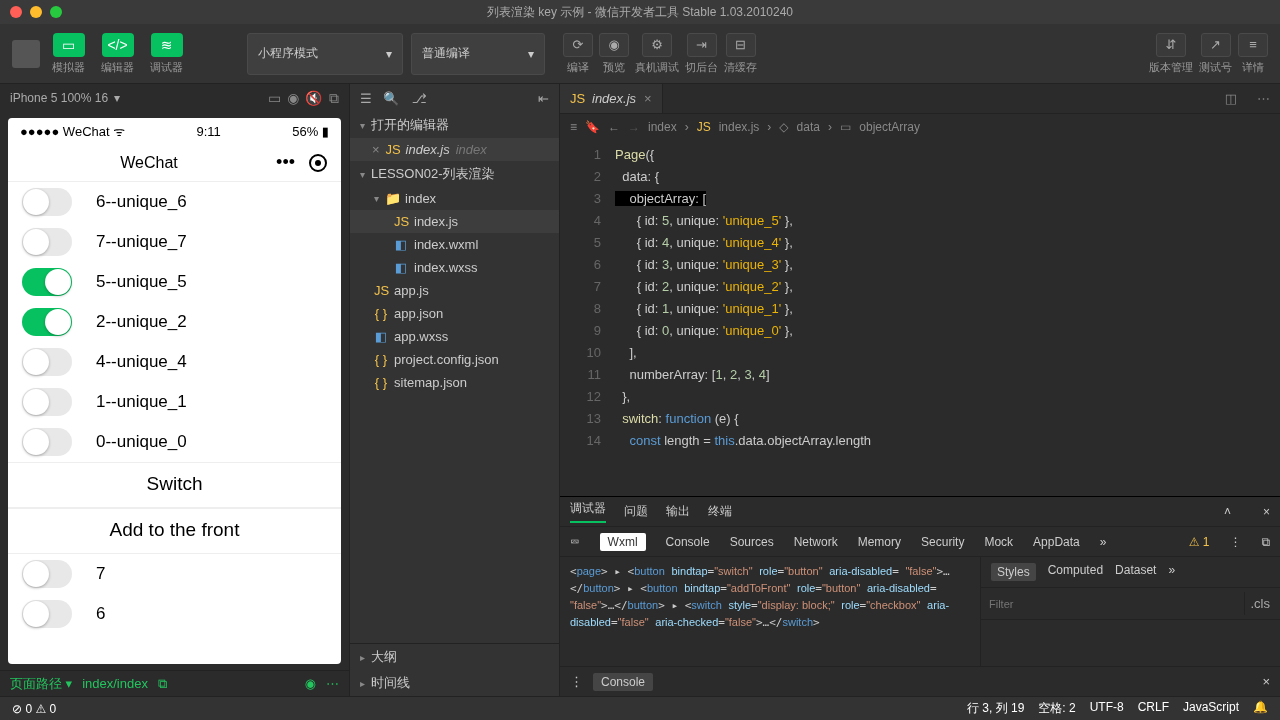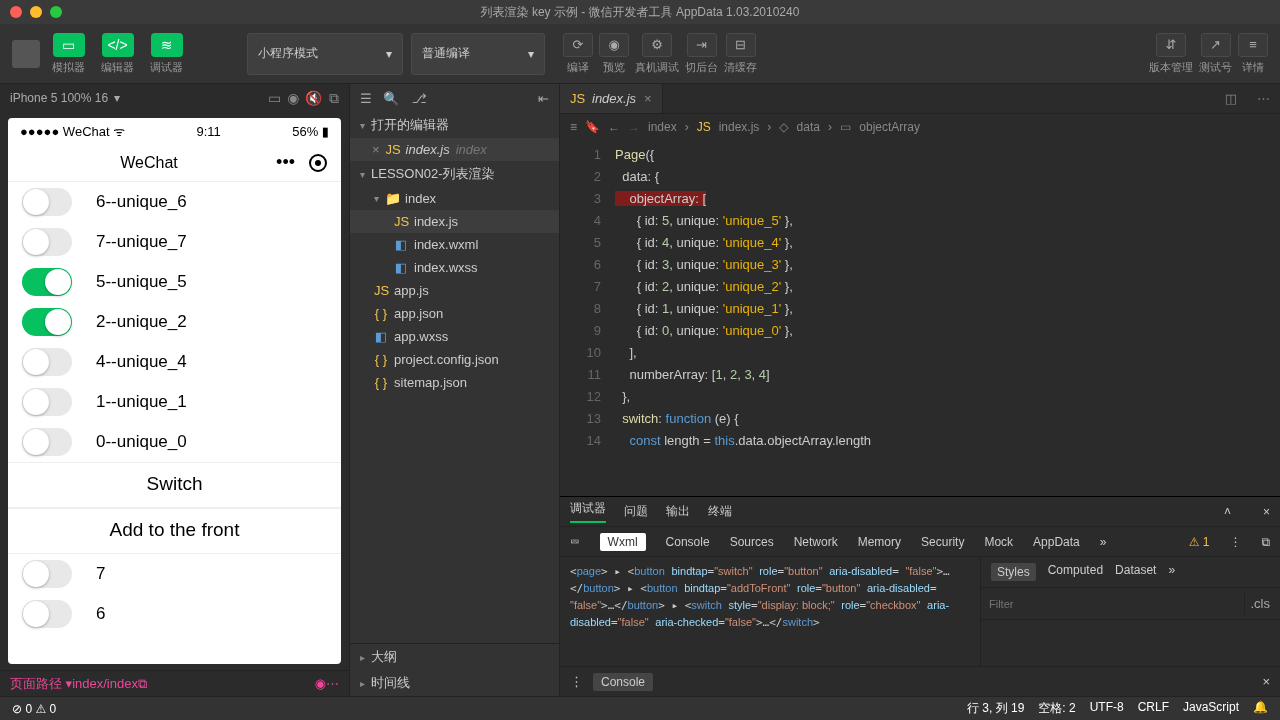--- a/index.html
+++ b/index.html
@@ -50,21 +50,21 @@
 .fi { width:14px; display:inline-block; text-align:center; }
 .fi.js{color:#f3c24b;} .fi.wxml{color:#5a9cd6;} .fi.wxss{color:#5a9cd6;} .fi.json{color:#f3c24b;}
 .ft-bottom { margin-top:auto; border-top:1px solid #222; }
 .editor { flex:1; display:flex; flex-direction:column; background:#2b2b2b; min-width:0; }
 .ed-tabs { height:30px; display:flex; align-items:center; background:#2b2b2b; border-bottom:1px solid #222; }
 .ed-tab { padding:0 10px; height:100%; display:flex; align-items:center; gap:8px; background:#333; border-right:1px solid #222; }
 .ed-crumb { height:26px; display:flex; align-items:center; padding:0 10px; gap:8px; color:#888; font-size:12px; }
 .ed-body { flex:1; display:flex; overflow:hidden; font-family:Menlo,Consolas,monospace; font-size:13px; position:relative; }
 .gutter { width:55px; text-align:right; color:#666; padding:4px 14px 4px 4px; line-height:22px; }
 .code { flex:1; padding:4px 0; line-height:22px; white-space:pre; color:#ccc; overflow:hidden; }
-.kw{color:#5a9cd6;} .prop{color:#ccc;} .num{color:#b5cea8;} .str{color:#eab308;} .fn{color:#dcdcaa;} .hl{background:#7f1d1d;}
+.kw{color:#5a9cd6;} .prop{color:#ccc;} .num{color:#b5cea8;} .str{color:#eab308;} .fn{color:#dcdcaa;} .hl{background:#000000;}
 .devtools { height:200px; display:flex; flex-direction:column; border-top:1px solid #000; }
 .dt-tabs { height:30px; display:flex; align-items:center; background:#2b2b2b; border-bottom:1px solid #222; padding:0 10px; gap:18px; font-size:12px; }
 .dt-tabs .act { border-bottom:2px solid #07c160; padding-bottom:4px; }
 .dt-sub { height:30px; display:flex; align-items:center; padding:0 10px; gap:20px; font-size:12px; background:#2b2b2b; border-bottom:1px solid #222; }
 .dt-sub .act { background:#fff; color:#333; padding:2px 8px; border-radius:2px; }
 .dt-body { flex:1; display:flex; }
 .wxml-pane { flex:1; padding:6px 10px; font-family:Menlo,monospace; font-size:11px; line-height:16px; color:#ccc; overflow:hidden; }
 .wxml-pane .tag{color:#5a9cd6;} .wxml-pane .attr{color:#9cdcfe;} .wxml-pane .val{color:#ce9178;}
 .sty-pane { width:300px; border-left:1px solid #222; display:flex; flex-direction:column; }
 .sty-tabs { display:flex; gap:12px; padding:6px 10px; font-size:12px; border-bottom:1px solid #222; }
@@ -79,21 +79,21 @@
 </style>
 </head>
 <body>
 
 <div class="titlebar">
   <div class="traffic">
     <span class="dot r"></span>
     <span class="dot y"></span>
     <span class="dot g"></span>
   </div>
-  <span>列表渲染 key 示例 - 微信开发者工具 AppData 1.03.2010240</span>
+  <span>列表渲染 key 示例 - 微信开发者工具 Stable 1.03.2010240</span>
 </div>
 
 <div class="toolbar">
   <div class="tb-left">
     <div class="avatar"></div>
     <div class="tb-btn green">
         <div class="ico">▭</div>
         <div class="lbl">模拟器</div>
       </div>
     <div class="tb-btn green">
@@ -212,21 +212,21 @@
           <div class="row">
             <div class="swch "></div>
             <span>7</span>
           </div>
           <div class="row">
             <div class="swch "></div>
             <span>6</span>
           </div>
         </div>
     </div>
-    <div style="height:26px;display:flex;align-items:center;padding:0 10px;color:#ec4899;border-top:1px solid #222;">
+    <div style="height:26px;display:flex;align-items:center;padding:0 10px;gap:10px;color:#22c55e;border-top:1px solid #222;">
       <span>页面路径 ▾</span>
       <span>index/index</span>
         <span>⧉</span>
       <span style="flex:1"></span>
       <span>◉</span>
       <span>⋯</span>
     </div>
   </div>
 
   <div class="filetree">

